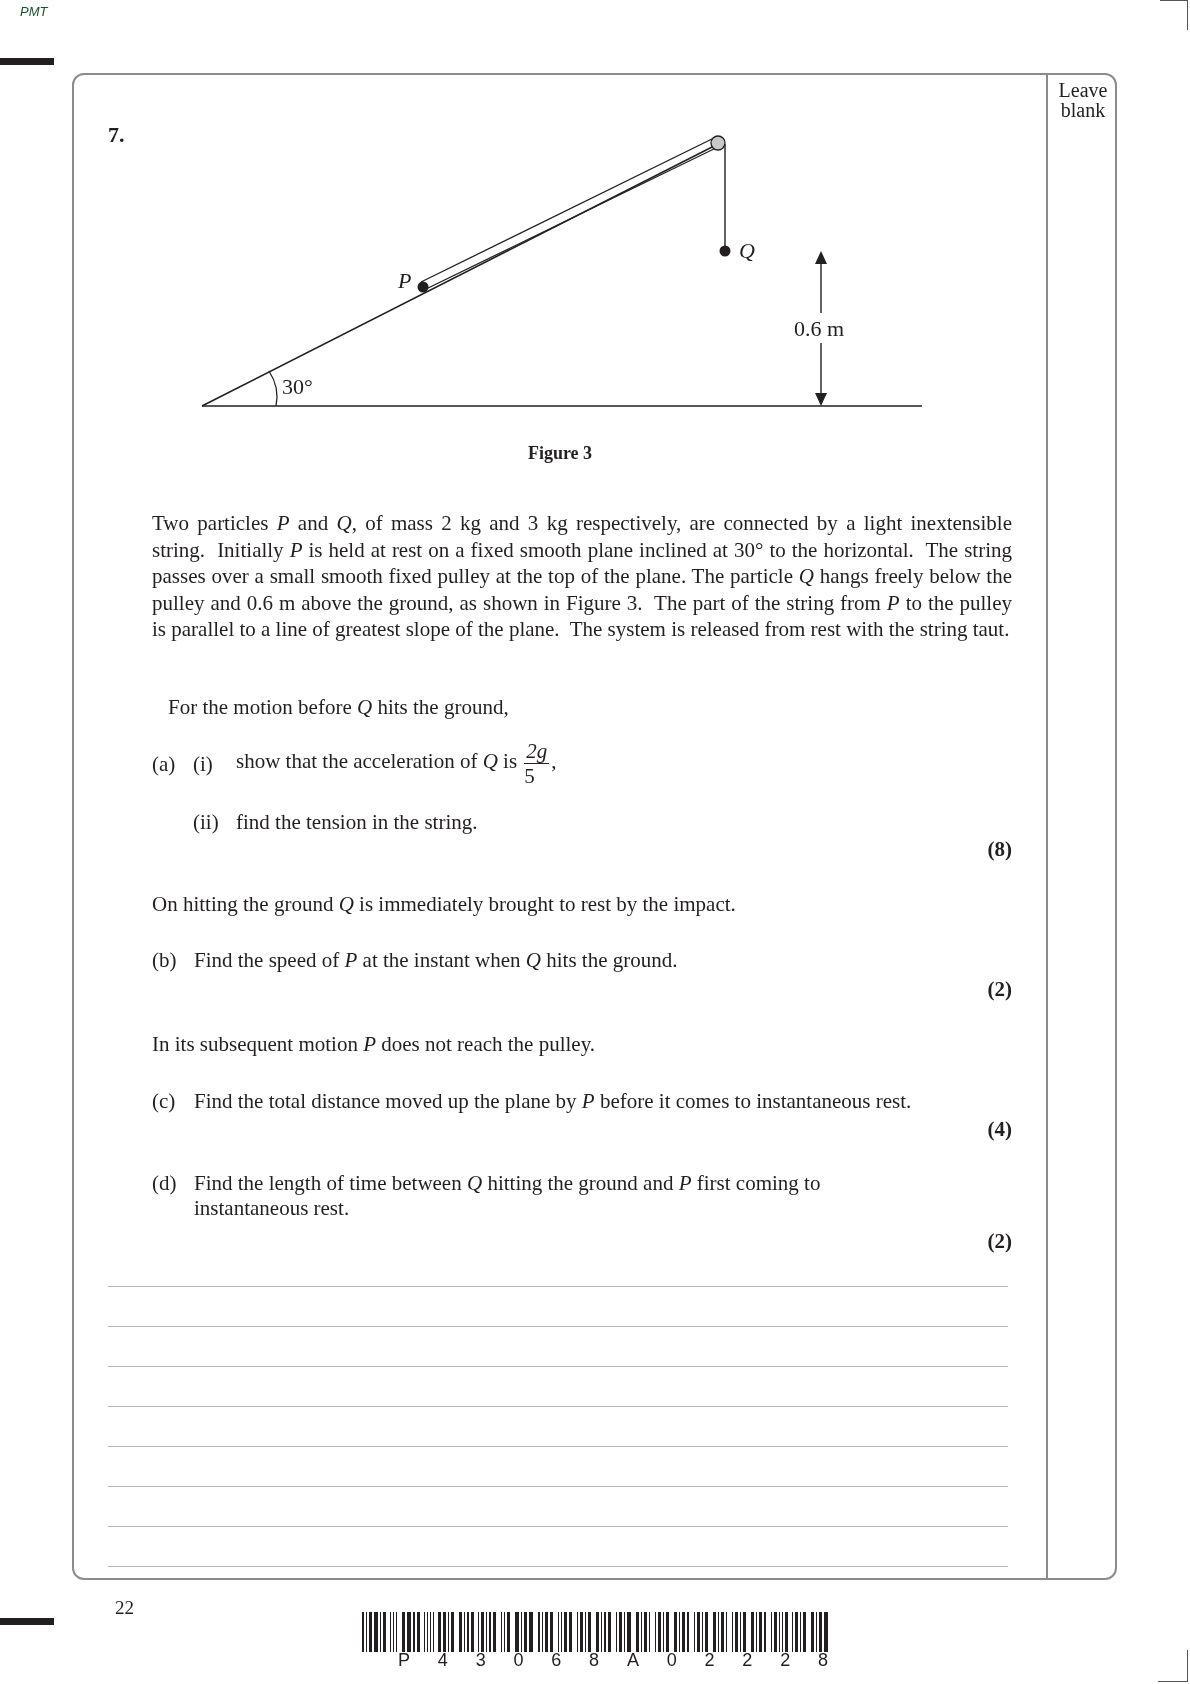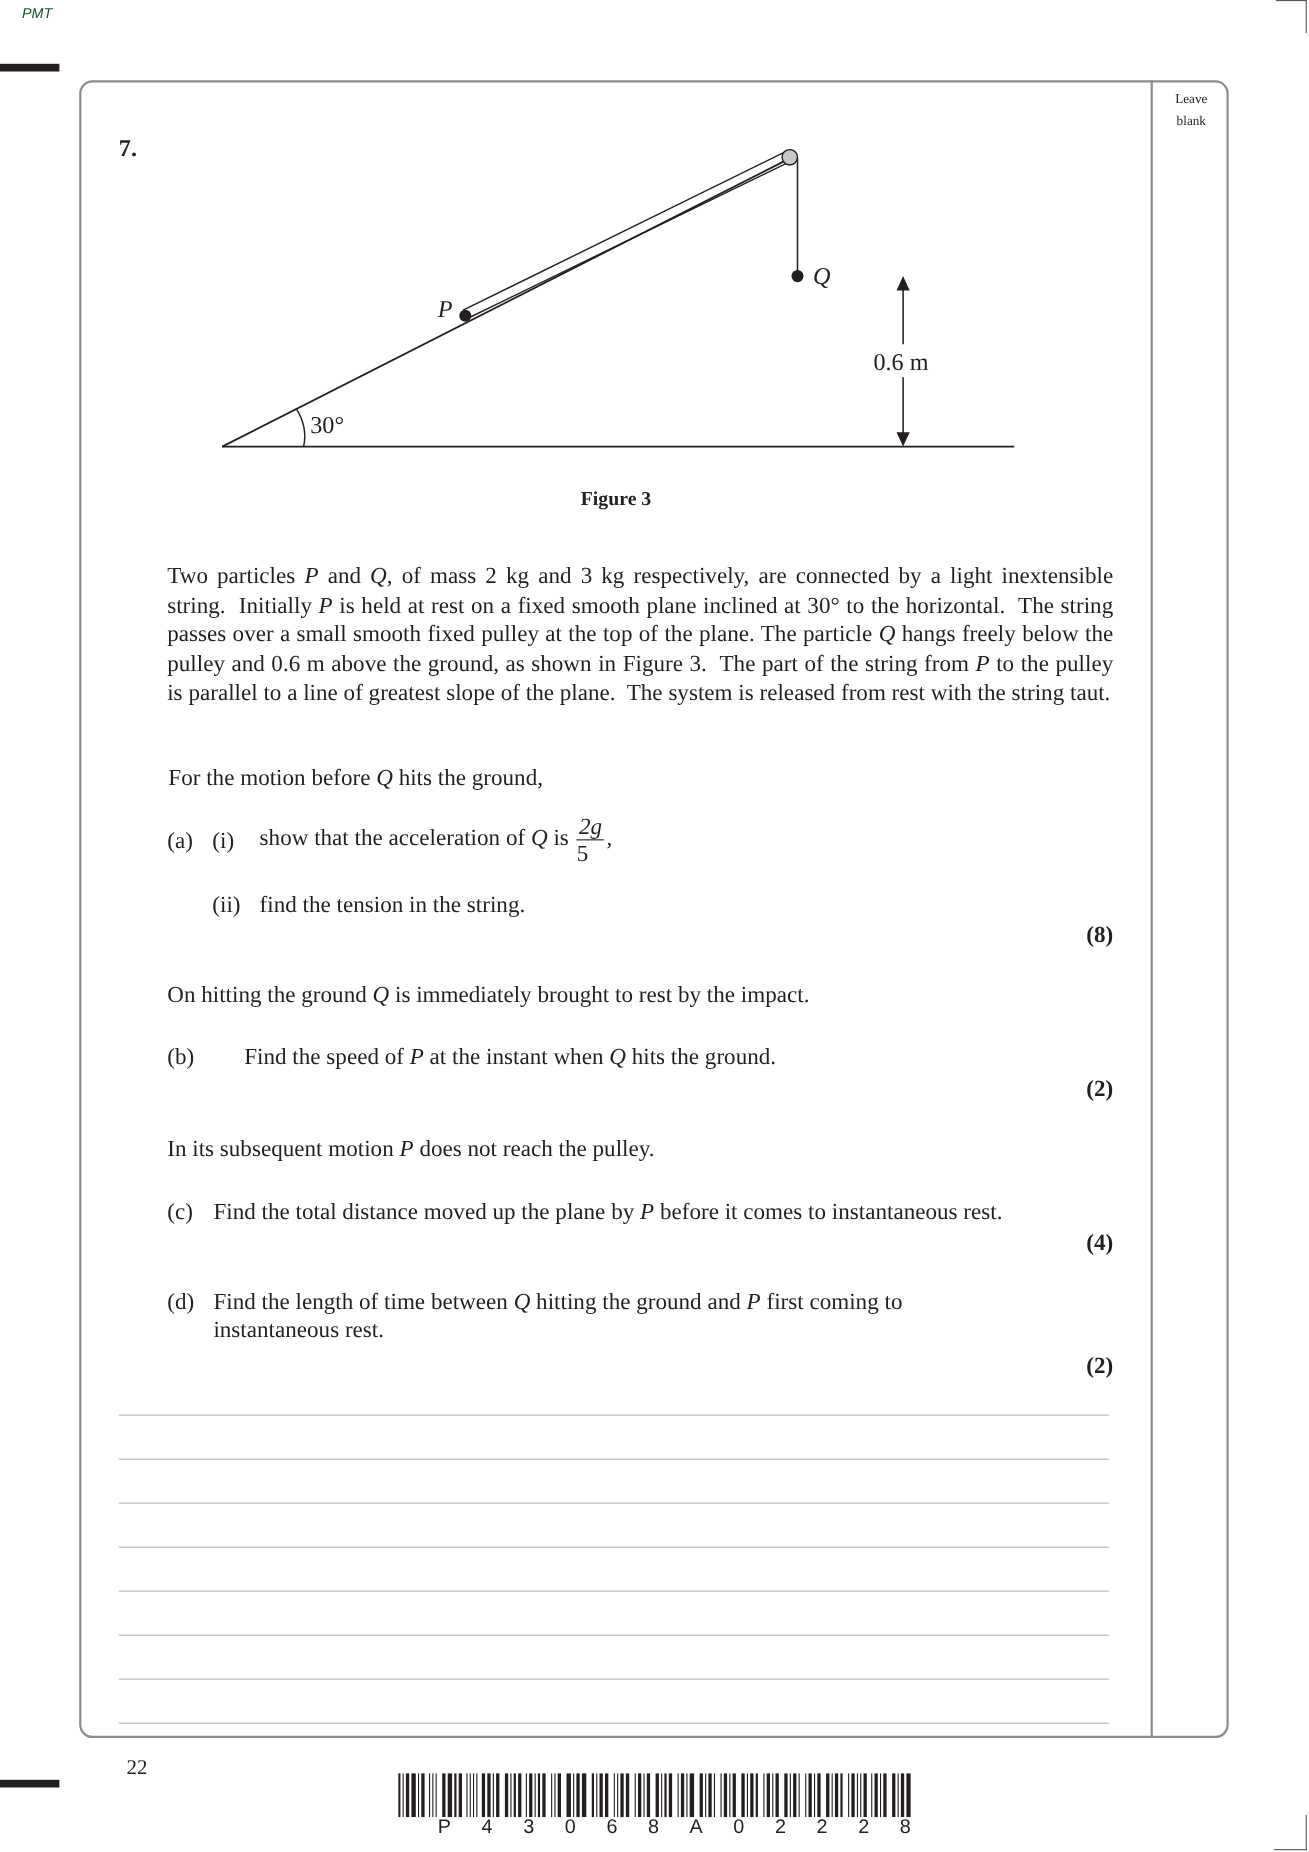--- a/index.html
+++ b/index.html
@@ -6,21 +6,21 @@
   body { width: 1190px; height: 1684px; position: relative; overflow: hidden;
          font-family: "Liberation Serif", serif; color: #231f20; }
   .pmt { position: absolute; left: 20px; top: 4px; font-family: "Liberation Sans", sans-serif;
          font-style: italic; font-size: 13px; color: #14532d; }
   .regmark { position: absolute; background: #231f20; }
   .crop { position: absolute; background: #555; }
   .frame { position: absolute; left: 72px; top: 73px; width: 1045px; height: 1507px;
            border: 2px solid #8c8c8c; border-radius: 12px; box-sizing: border-box; }
   .leave-col { position: absolute; left: 1046px; top: 73px; width: 2px; height: 1507px; background: #8c8c8c; }
   .leave-blank { position: absolute; left: 1050px; top: 80px; width: 66px; text-align: center;
-                 font-size: 12px; line-height: 20px; color: #231f20; }
+                 font-size: 20px; line-height: 20px; color: #231f20; }
   .qnum { position: absolute; left: 108px; top: 122px; font-size: 22px; font-weight: bold; }
   svg.fig { position: absolute; left: 0; top: 0; }
   .fig-label { position: absolute; font-size: 22px; }
   .fig-label.it { font-style: italic; }
   .fig-caption { position: absolute; left: 460px; top: 443px; width: 200px; text-align: center;
                  font-size: 18px; font-weight: bold; }
   .para { position: absolute; left: 152px; width: 860px; font-size: 21px; line-height: 26.5px;
           text-align: justify; }
   .line { position: absolute; font-size: 21px; white-space: nowrap; }
   .marks { position: absolute; right: 178px; font-size: 21px; font-weight: bold; }
@@ -82,39 +82,39 @@
 <div class="fig-label" style="left:282px;top:374px;">30°</div>
 <div class="fig-label it" style="left:398px;top:268px;">P</div>
 <div class="fig-label it" style="left:739px;top:238px;">Q</div>
 <div class="fig-label" style="left:794px;top:316px;">0.6 m</div>
 <div class="fig-caption">Figure 3</div>
 
 <div class="para" style="top:510px;">
   Two particles <i>P</i> and <i>Q</i>, of mass 2 kg and 3 kg respectively, are connected by a light inextensible string.&nbsp; Initially <i>P</i> is held at rest on a fixed smooth plane inclined at 30° to the horizontal.&nbsp; The string passes over a small smooth fixed pulley at the top of the plane. The particle <i>Q</i> hangs freely below the pulley and 0.6 m above the ground, as shown in Figure 3.&nbsp; The part of the string from <i>P</i> to the pulley is parallel to a line of greatest slope of the plane.&nbsp; The system is released from rest with the string taut.
 </div>
 
-<div class="line" style="left:153px;top:695px;text-align:right;">For the motion before <i>Q</i> hits the ground,</div>
+<div class="line" style="left:168px;top:695px;text-align:right;">For the motion before <i>Q</i> hits the ground,</div>
 
 <div class="line" style="left:152px;top:752px;">(a)</div>
 <div class="line" style="left:193px;top:752px;">(i)</div>
 <div class="line" style="left:236px;top:739px;">
   show that the acceleration of <i>Q</i> is
   <span class="frac">
     <span class="num">2g</span>
     <span class="den">5</span>
   </span><span>,</span>
 </div>
 <div class="line" style="left:193px;top:810px;">(ii)</div>
 <div class="line" style="left:236px;top:810px;">find the tension in the string.</div>
 <div class="marks" style="top:837px;">(8)</div>
 
 <div class="line" style="left:152px;top:892px;">On hitting the ground <i>Q</i> is immediately brought to rest by the impact.</div>
 
 <div class="line" style="left:152px;top:948px;">(b)</div>
-<div class="line" style="left:194px;top:948px;margin-left:28px;">Find the speed of <i>P</i> at the instant when <i>Q</i> hits the ground.</div>
+<div class="line" style="left:194px;top:948px;">Find the speed of <i>P</i> at the instant when <i>Q</i> hits the ground.</div>
 <div class="marks" style="top:977px;">(2)</div>
 
 <div class="line" style="left:152px;top:1032px;">In its subsequent motion <i>P</i> does not reach the pulley.</div>
 
 <div class="line" style="left:152px;top:1089px;">(c)</div>
 <div class="line" style="left:194px;top:1089px;">Find the total distance moved up the plane by <i>P</i> before it comes to instantaneous rest.</div>
 <div class="marks" style="top:1117px;">(4)</div>
 
 <div class="line" style="left:152px;top:1171px;">(d)</div>
 <div class="line" style="left:194px;top:1171px;">Find the length of time between <i>Q</i> hitting the ground and <i>P</i> first coming to</div>

